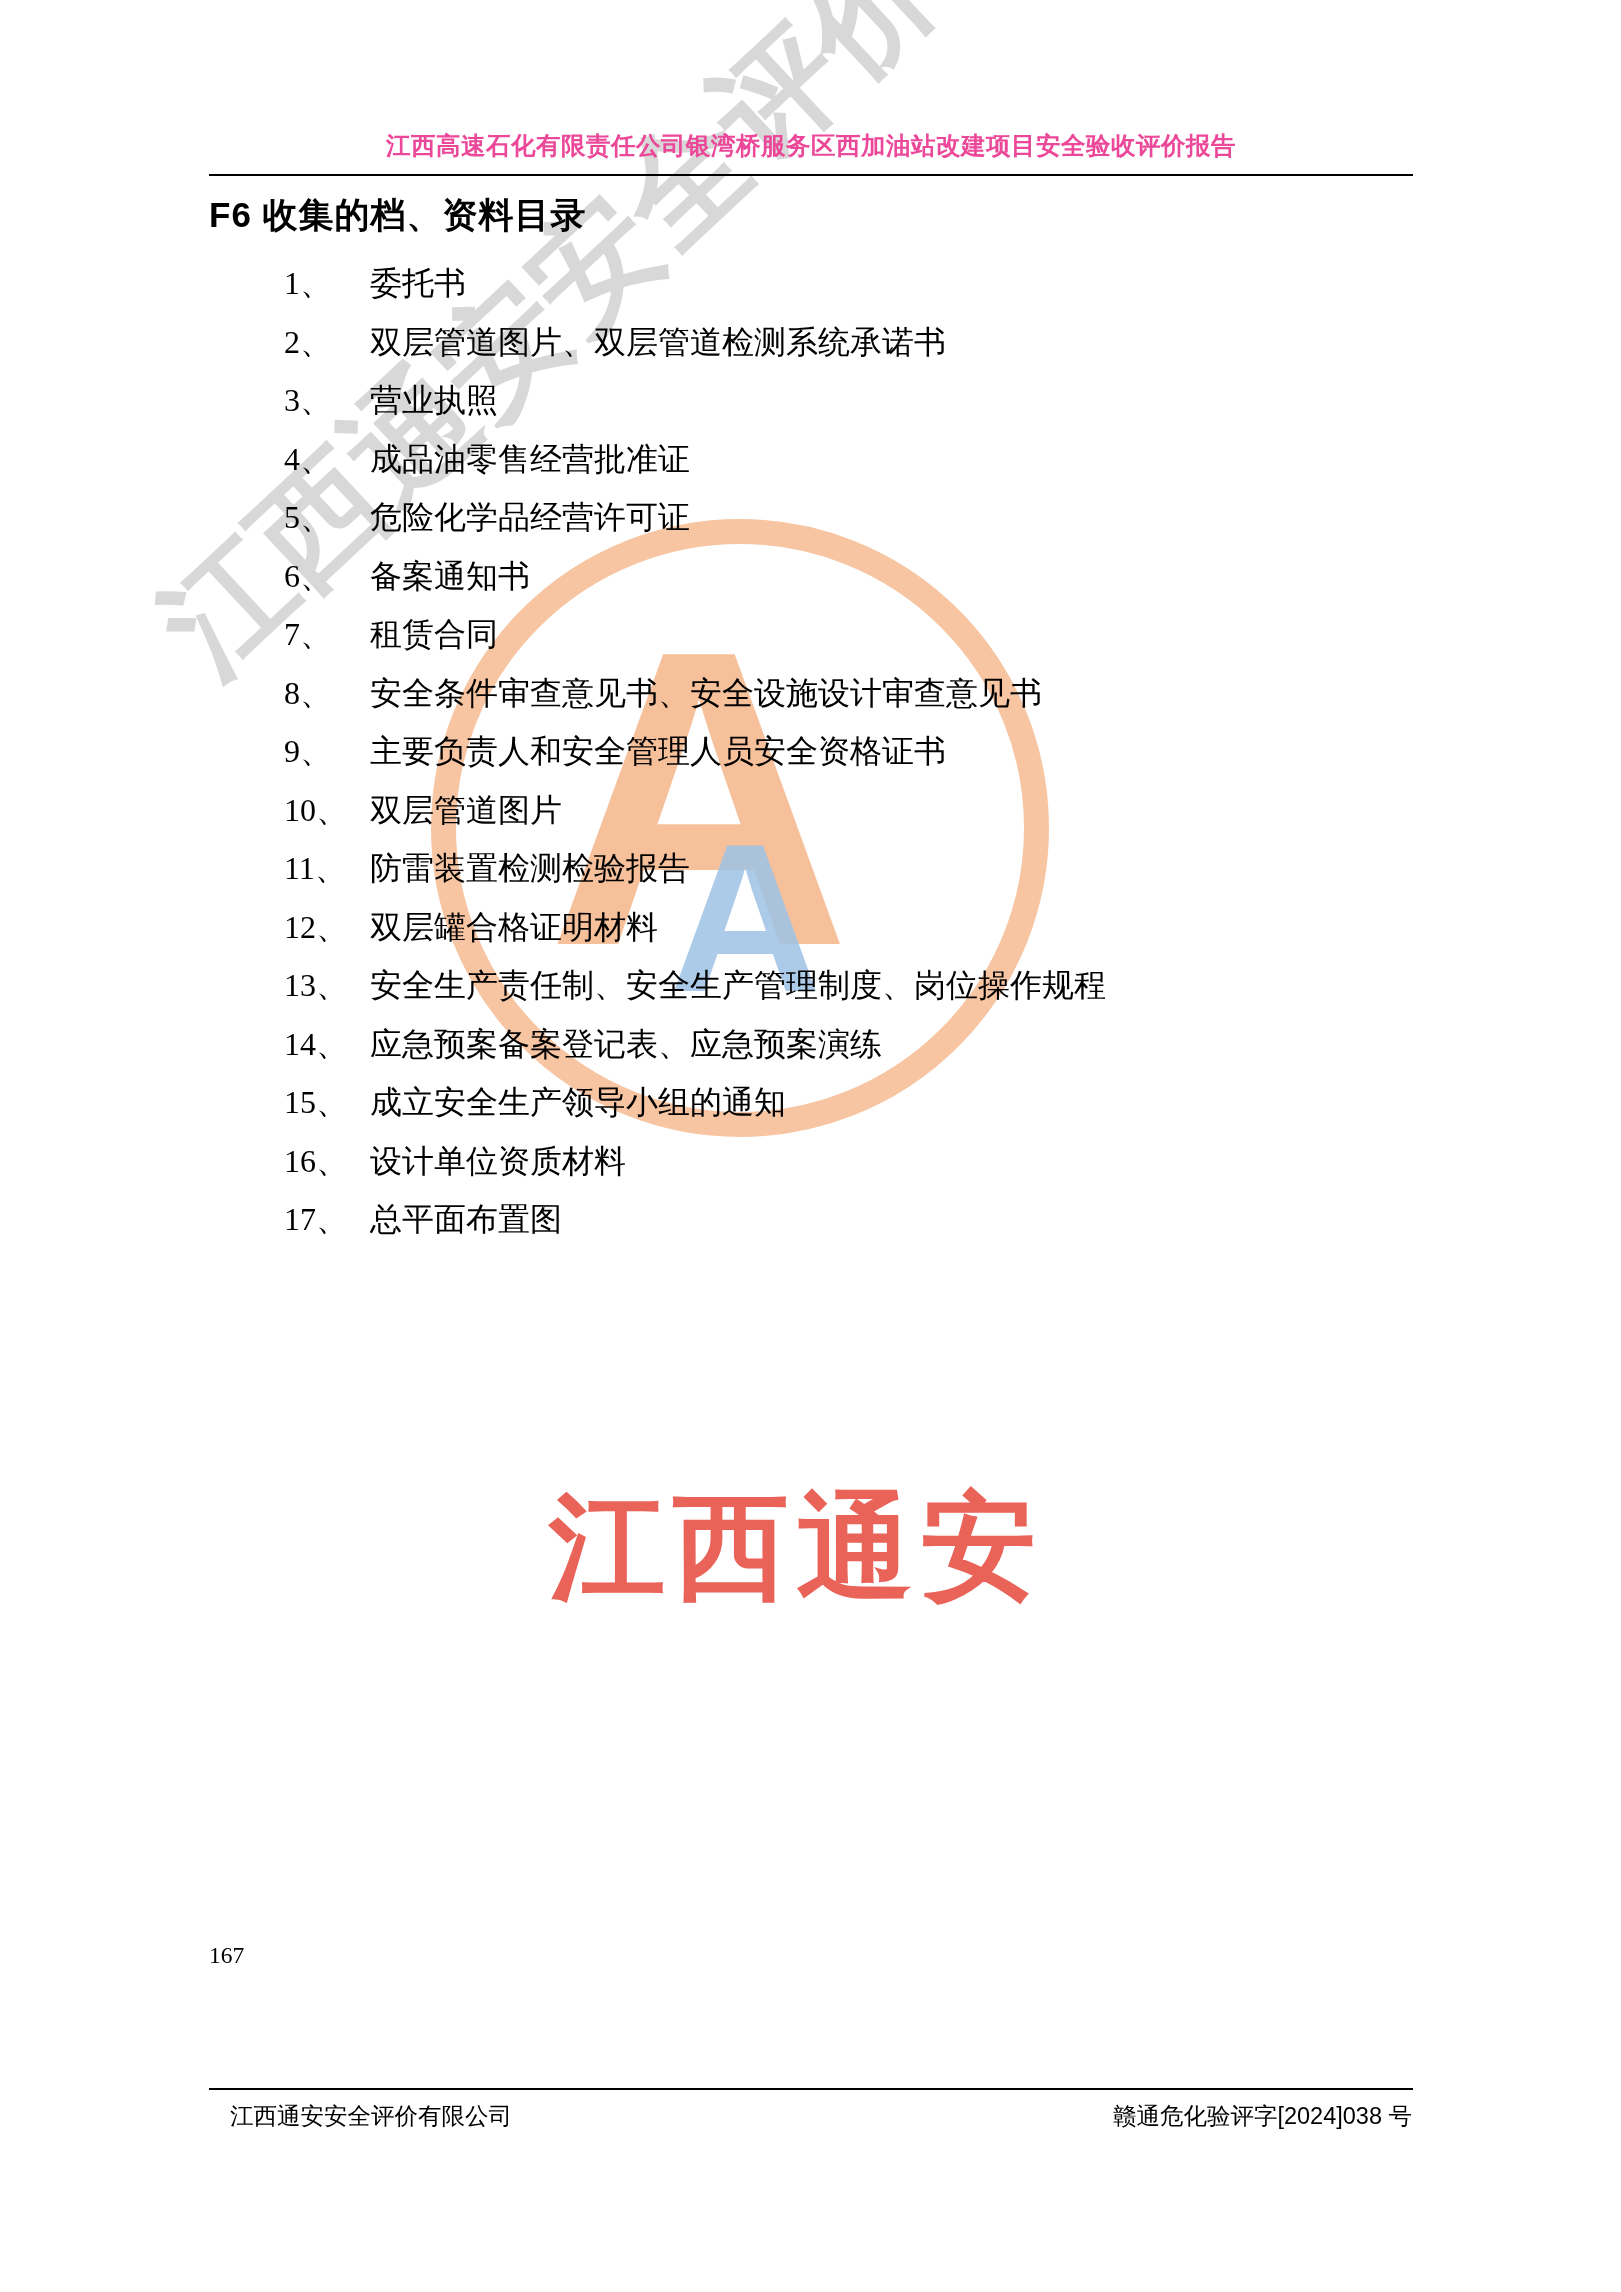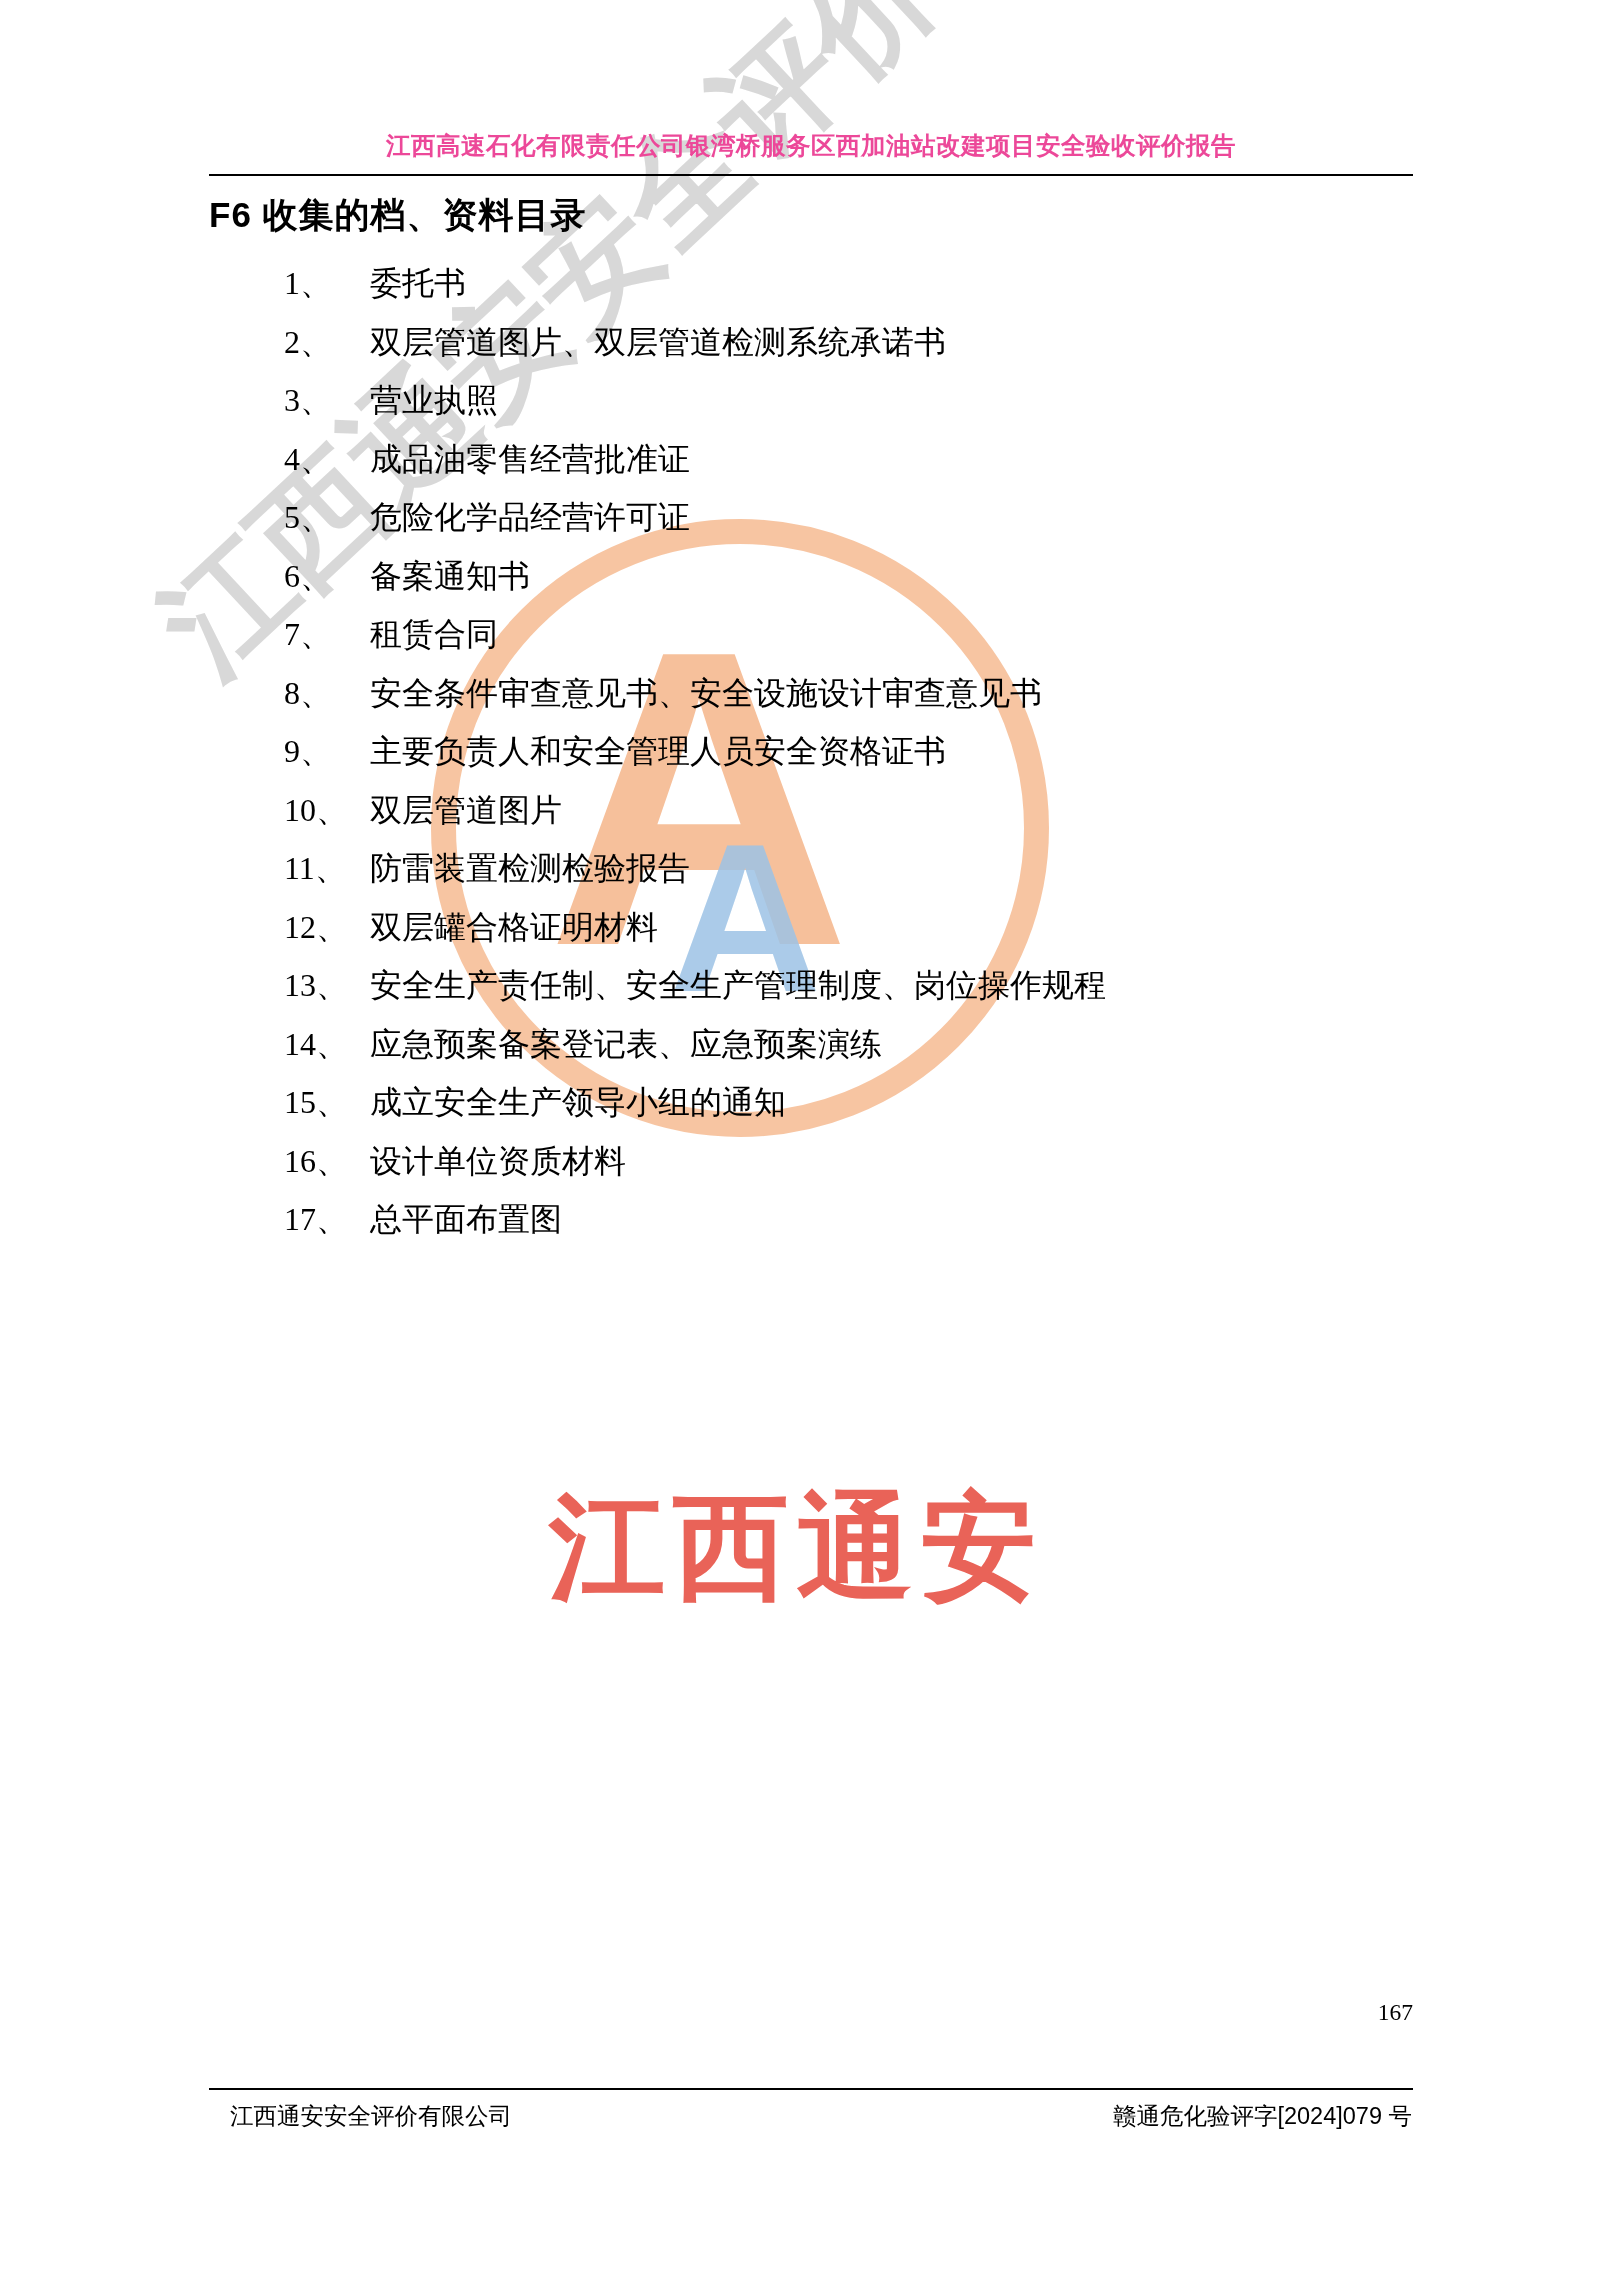--- a/index.html
+++ b/index.html
@@ -149,23 +149,23 @@
   }
   .li-text {
     display: inline-block;
     text-align: center;
   }
 
   
   .page-number {
     position: absolute;
     left: 209px;
-    top: 1999px;
-    width: 1204px;
-    text-align: right;
+    top: 1942px;
+    width: 1204px;
+    text-align: left;
     font-size: 23.5px;
   }
   .footer-rule {
     position: absolute;
     left: 209px;
     top: 2088px;
     width: 1204px;
     height: 0;
     border-top: 2px solid #000;
   }
@@ -273,17 +273,17 @@
       </div>
       <div class="list-item">
         <span class="li-num">17、</span>
         <span class="li-text">总平面布置图</span>
       </div>
     </div>
 
     <div class="page-number">167</div>
     <div class="footer-rule"></div>
     <div class="footer-left">江西通安安全评价有限公司</div>
-    <div class="footer-right">赣通危化验评字[2024]079 号</div>
+    <div class="footer-right">赣通危化验评字[2024]038 号</div>
 
   </div>
 </div>
 
 
 </body></html>

